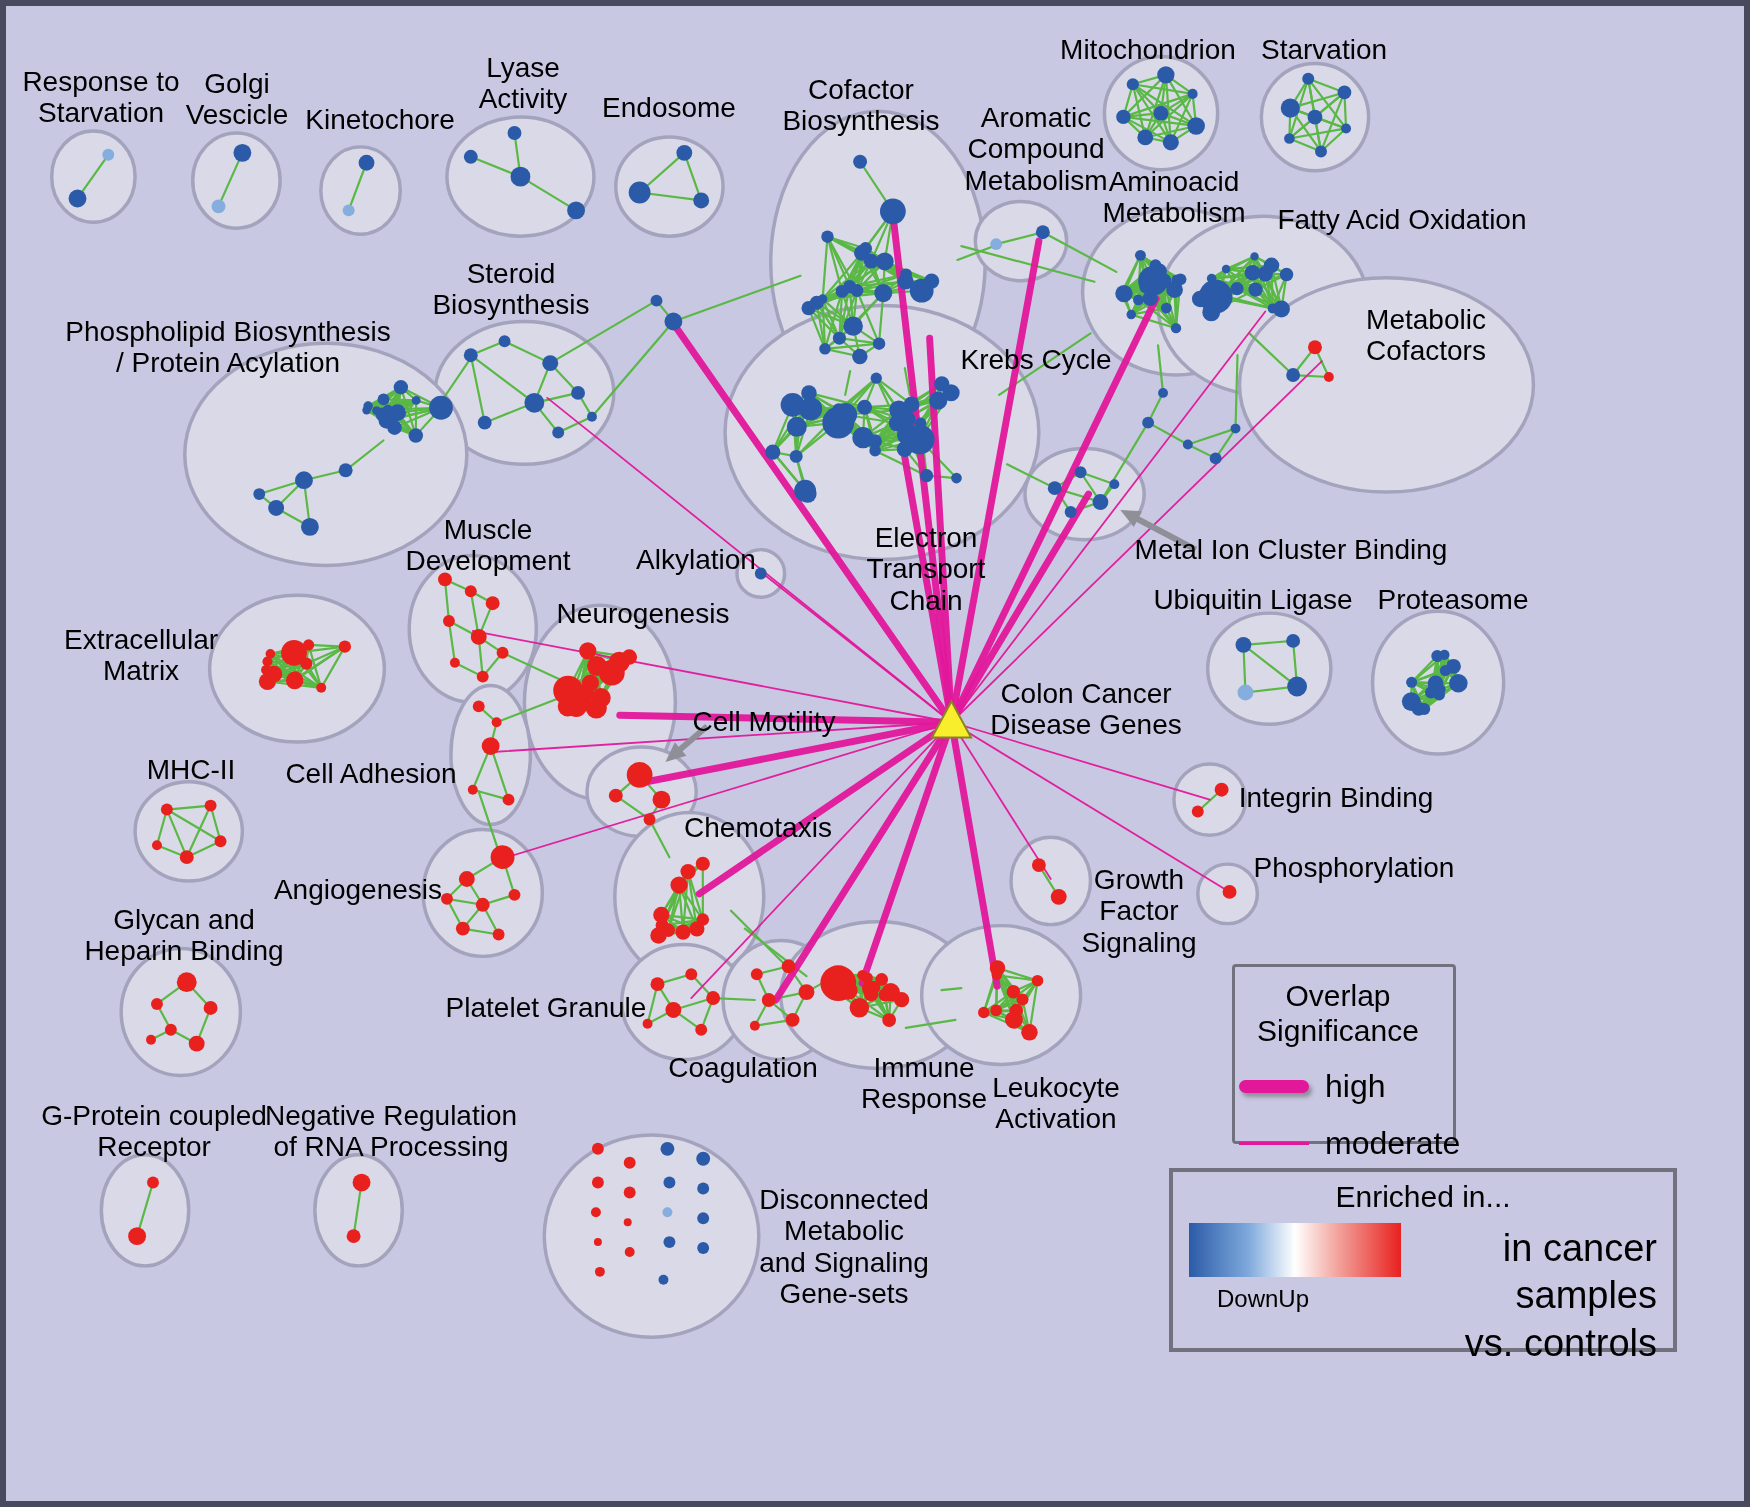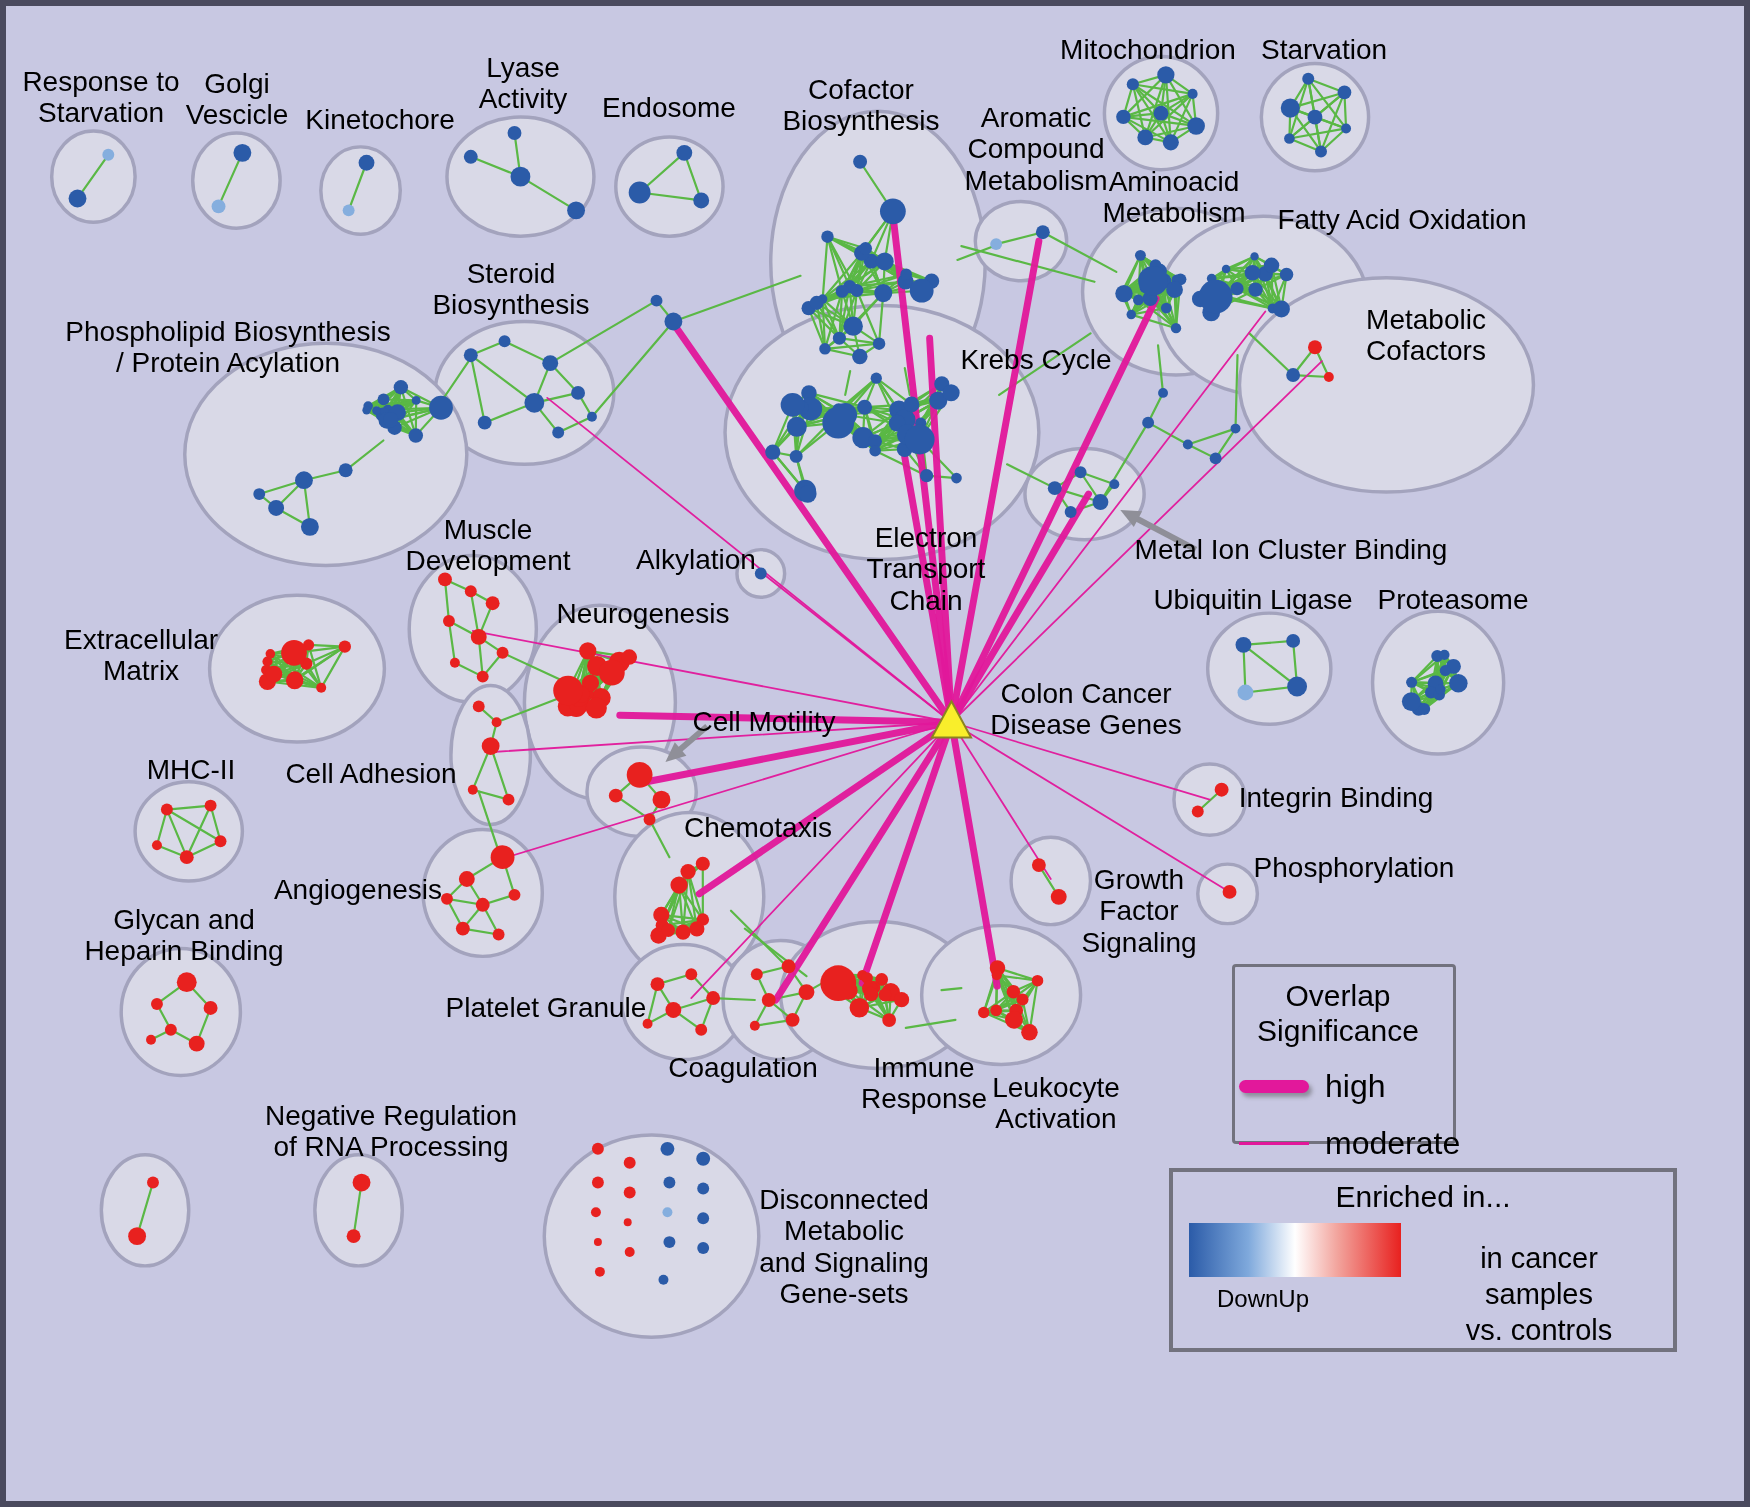--- a/index.html
+++ b/index.html
@@ -36,21 +36,21 @@
   .swatch-line.thin{height:3px;background:var(--magenta);}
   .legend-label{font-size:32px;}
   .legend-enriched{
     left:1163px;top:1162px;width:508px;height:184px;
     border:4px solid #72727e;padding:8px 16px;
   }
   .enriched-body{display:flex;align-items:flex-start;gap:20px;margin-top:8px;}
   .gradient-col{display:flex;flex-direction:column;width:212px;flex:none;}
   .gradient-bar{width:212px;height:54px;background:linear-gradient(to right,var(--down) 0%,#7fa9dc 28%,#ffffff 50%,#f2a49d 70%,var(--up) 100%);}
   .gradient-ends{display:flex;justify-content:flex-start;font-size:24px;margin-top:8px;margin-left:28px;}
-  .enriched-note{font-size:29px;text-align:center;white-space:pre-line;line-height:1.25;margin-top:17px;flex:1;}
+  .enriched-note{font-size:38px;text-align:right;white-space:pre-line;line-height:1.25;margin-top:2px;flex:1;}
 </style>
 </head>
 <body>
 
 <div class="figure">
   <svg class="net" id="net" viewBox="0 0 1750 1507" preserveAspectRatio="none">
       <g>
         <ellipse cx="88" cy="172" rx="42" ry="46" class="cluster"></ellipse>
         <ellipse cx="232" cy="176" rx="44" ry="48" class="cluster"></ellipse>
         <ellipse cx="357" cy="186" rx="40" ry="44" class="cluster"></ellipse>
@@ -1647,20 +1647,22 @@
 Factor
 Signaling</div>
       <div class="label" style="left: 178px; top: 898px;">Glycan and
 Heparin Binding</div>
       <div class="label" style="left: 540px; top: 986px;">Platelet Granule</div>
       <div class="label" style="left: 737px; top: 1046px;">Coagulation</div>
       <div class="label" style="left: 890px; top: 1046px; margin-left: 28px;">Immune
 Response</div>
       <div class="label" style="left: 1050px; top: 1066px;">Leukocyte
 Activation</div>
+      <div class="label" style="left: 148px; top: 1094px;">G-Protein coupled
+Receptor</div>
       <div class="label" style="left: 385px; top: 1094px;">Negative Regulation
 of RNA Processing</div>
       <div class="label" style="left: 838px; top: 1178px;">Disconnected
 Metabolic
 and Signaling
 Gene-sets</div>
     </div>
 
   <div class="legend legend-overlap">
     <div class="legend-title">Overlap

